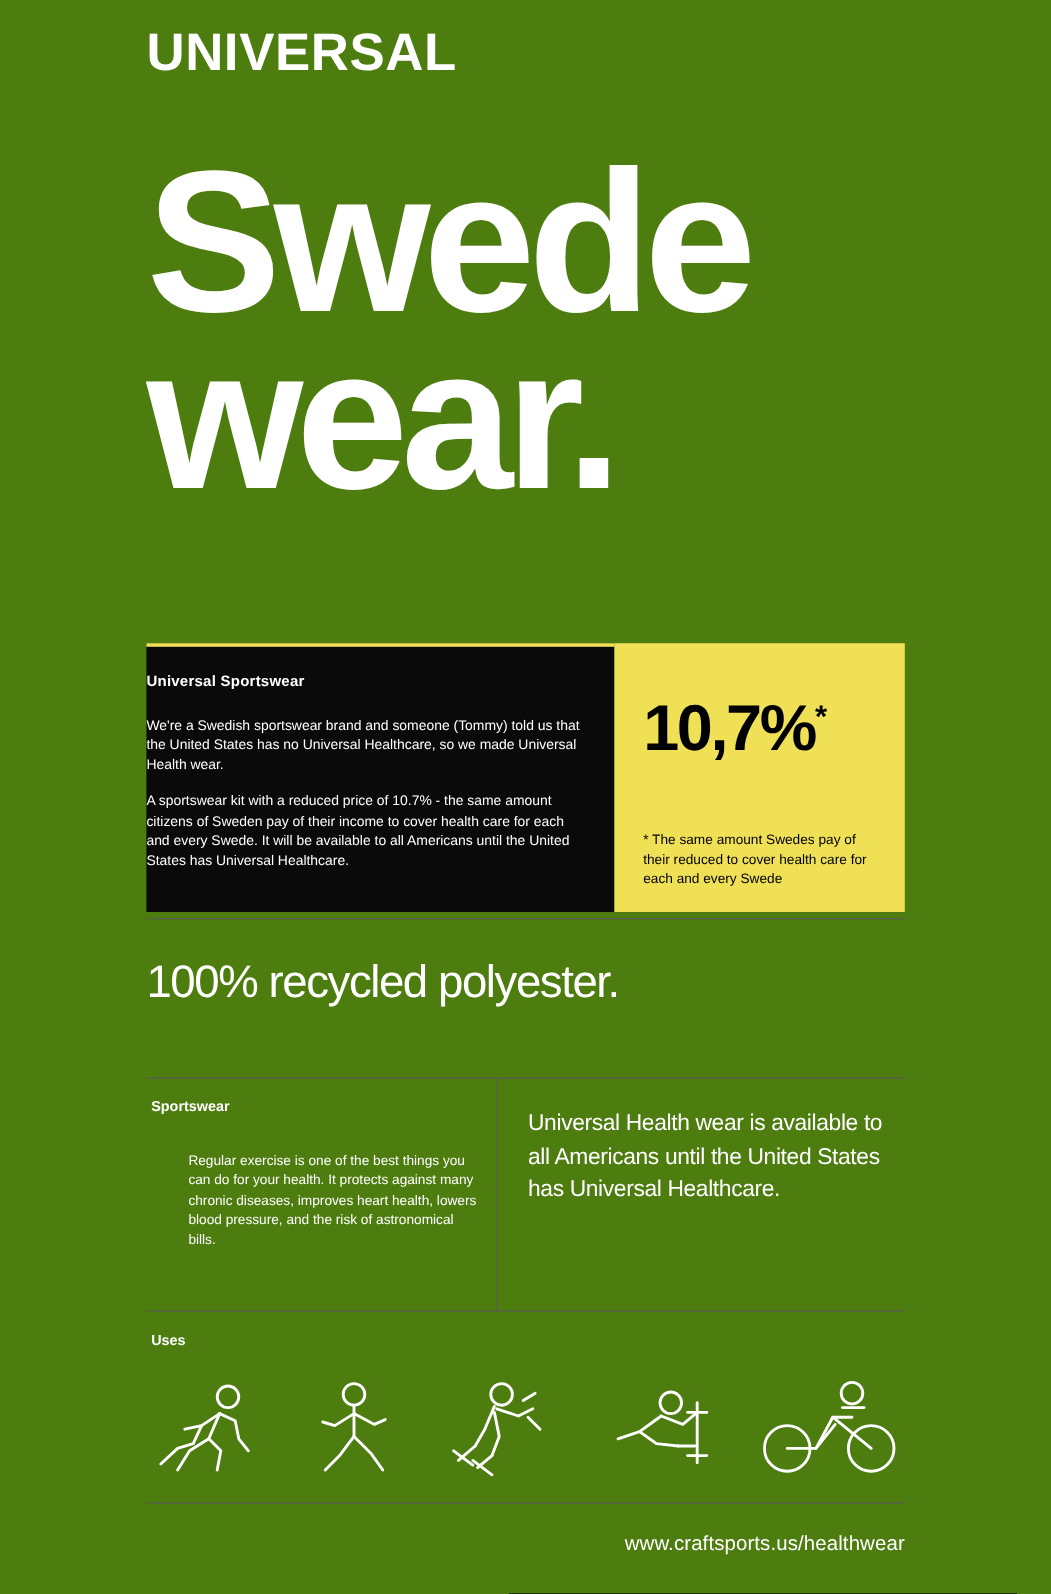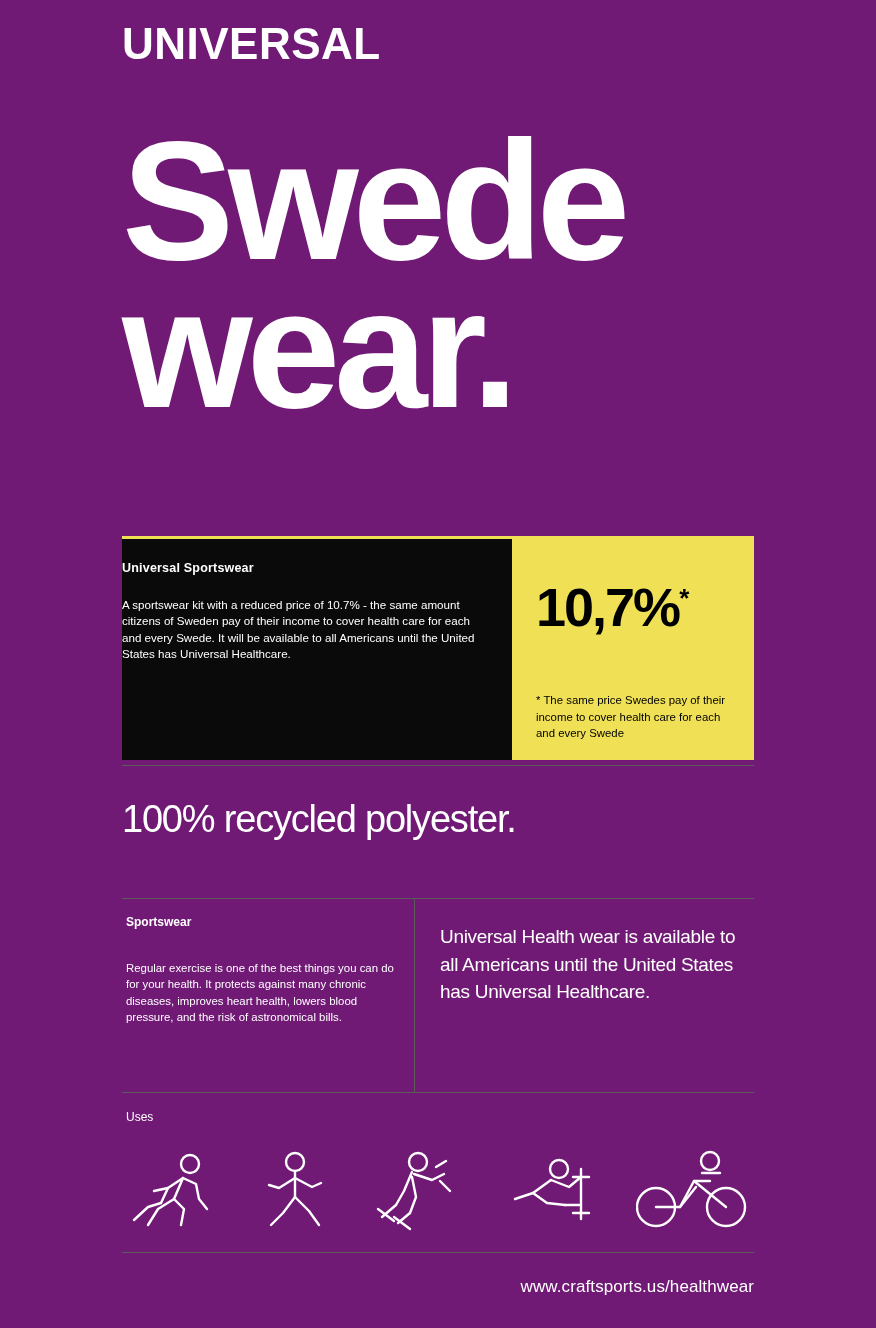--- a/index.html
+++ b/index.html
@@ -12,21 +12,21 @@
   body {
     font-family: "Liberation Sans", sans-serif;
     color: #ffffff;
     position: relative;
   }
 
   .poster {
     position: relative;
     width: 876px;
     height: 1328px;
-    background: #701a75;
+    background: #4d7c0f;
   }
 
   
   .brand-kicker {
     position: absolute;
     left: 122px;
     top: 22px;
     font-size: 44px;
     font-weight: bold;
     letter-spacing: 0.5px;
@@ -141,39 +141,40 @@
     width: 272px;
   }
   .ingredients .eyebrow {
     font-size: 12px;
     font-weight: bold;
     margin-bottom: 31px;
   }
   .ingredients p {
     font-size: 11.4px;
     line-height: 1.44;
+    margin-left: 31px;
   }
 
   .statement {
     position: absolute;
     left: 440px;
     top: 923px;
     width: 310px;
     font-size: 19px;
     line-height: 1.45;
     letter-spacing: -0.3px;
   }
 
   
   .uses-label {
     position: absolute;
     left: 126px;
     top: 1110px;
     font-size: 12px;
-    font-weight: normal;
+    font-weight: bold;
   }
   .icon-row {
     position: absolute;
     left: 122px;
     top: 1140px;
     width: 632px;
     height: 100px;
     display: flex;
     align-items: center;
     justify-content: space-between;
@@ -199,25 +200,26 @@
   <div class="brand-kicker">UNIVERSAL</div>
 
   <div class="headline">
     <span class="l1">Swede</span>
     <span class="l2">wear.</span>
   </div>
 
   <div class="info-wrap">
     <div class="info-left">
       <div class="eyebrow">Universal Sportswear</div>
+      <p>We're a Swedish sportswear brand and someone (Tommy) told us that the United States has no Universal Healthcare, so we made Universal Health wear.</p>
       <p>A sportswear kit with a reduced price of 10.7% - the same amount citizens of Sweden pay of their income to cover health care for each and every Swede. It will be available to all Americans until the United States has Universal Healthcare.</p>
     </div>
     <div class="info-right">
       <div class="pct"><span>10,7%</span><span class="star">*</span></div>
-      <div class="pct-note">* The same price Swedes pay of their income to cover health care for each and every Swede</div>
+      <div class="pct-note">* The same amount Swedes pay of their reduced to cover health care for each and every Swede</div>
     </div>
   </div>
 
   <div class="rule rule-1"></div>
 
   <div class="recycled">100% recycled polyester.</div>
 
   <div class="rule rule-2"></div>
   <div class="vrule"></div>
 

